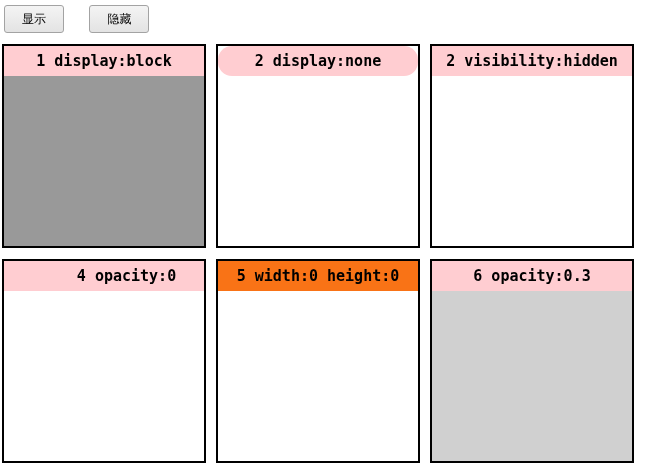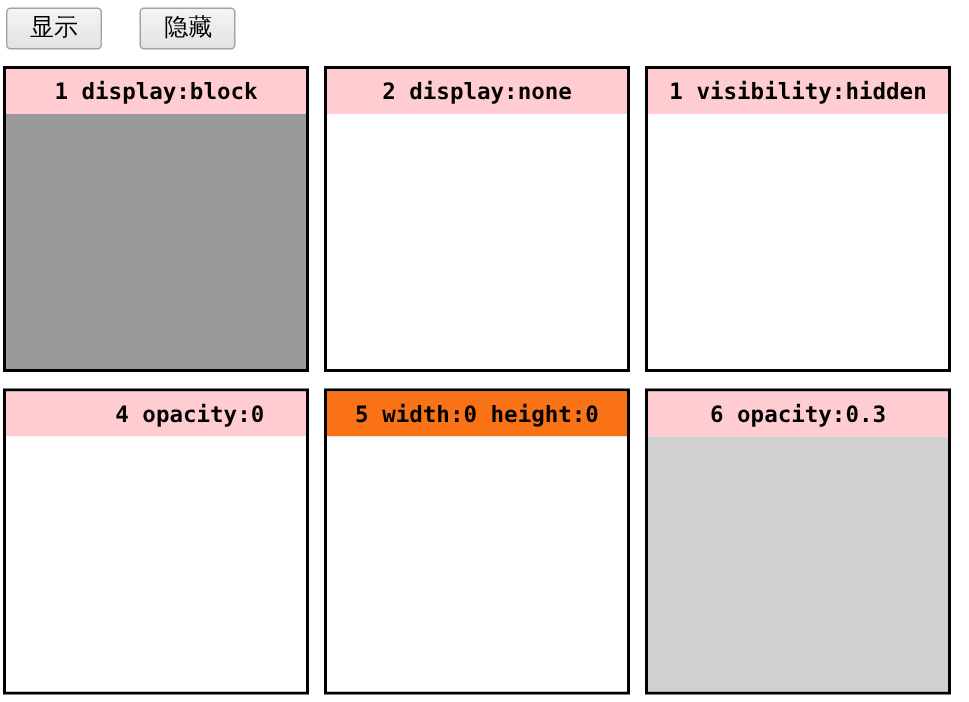--- a/index.html
+++ b/index.html
@@ -16,21 +16,21 @@
   }
   .btn {
     display: inline-block;
     height: 26px;
     min-width: 28px;
     padding: 0 15px;
     margin-right: 21px;
     background: linear-gradient(to bottom, #f4f4f4, #e3e3e3);
     border: 1px solid #a3a3a3;
     border-radius: 3px;
-    font-size: 16px;
+    font-size: 12px;
     line-height: 26px;
     text-align: center;
     color: #000000;
     font-family: "Liberation Sans", "DejaVu Sans", sans-serif;
     cursor: pointer;
   }
   .grid {
     margin-left: 2px;
     margin-top: 11px;
     display: grid;
@@ -68,26 +68,26 @@
 </div>
 
 <div class="grid">
 
   <div class="box">
     <div class="box-title" style="background-color: rgb(255, 205, 209);">1 display:block</div>
     <div class="box-content" style="background-color: rgb(153, 153, 153);"></div>
   </div>
 
   <div class="box">
-    <div class="box-title" style="background-color: rgb(255, 205, 209);">2 display:none</div>
+    <div class="box-title" style="background-color: rgb(255, 205, 209); border-radius: 14px;">2 display:none</div>
     <div class="box-content" style="background-color: rgb(255, 255, 255);"></div>
   </div>
 
   <div class="box">
-    <div class="box-title" style="background-color: rgb(255, 205, 209);">1 visibility:hidden</div>
+    <div class="box-title" style="background-color: rgb(255, 205, 209);">2 visibility:hidden</div>
     <div class="box-content" style="background-color: rgb(255, 255, 255);"></div>
   </div>
 
   <div class="box">
     <div class="box-title" style="background-color: rgb(255, 205, 209); padding-left: 45px;">4 opacity:0</div>
     <div class="box-content" style="background-color: rgb(255, 255, 255);"></div>
   </div>
 
   <div class="box">
     <div class="box-title" style="background-color: #f97316;">5 width:0 height:0</div>

